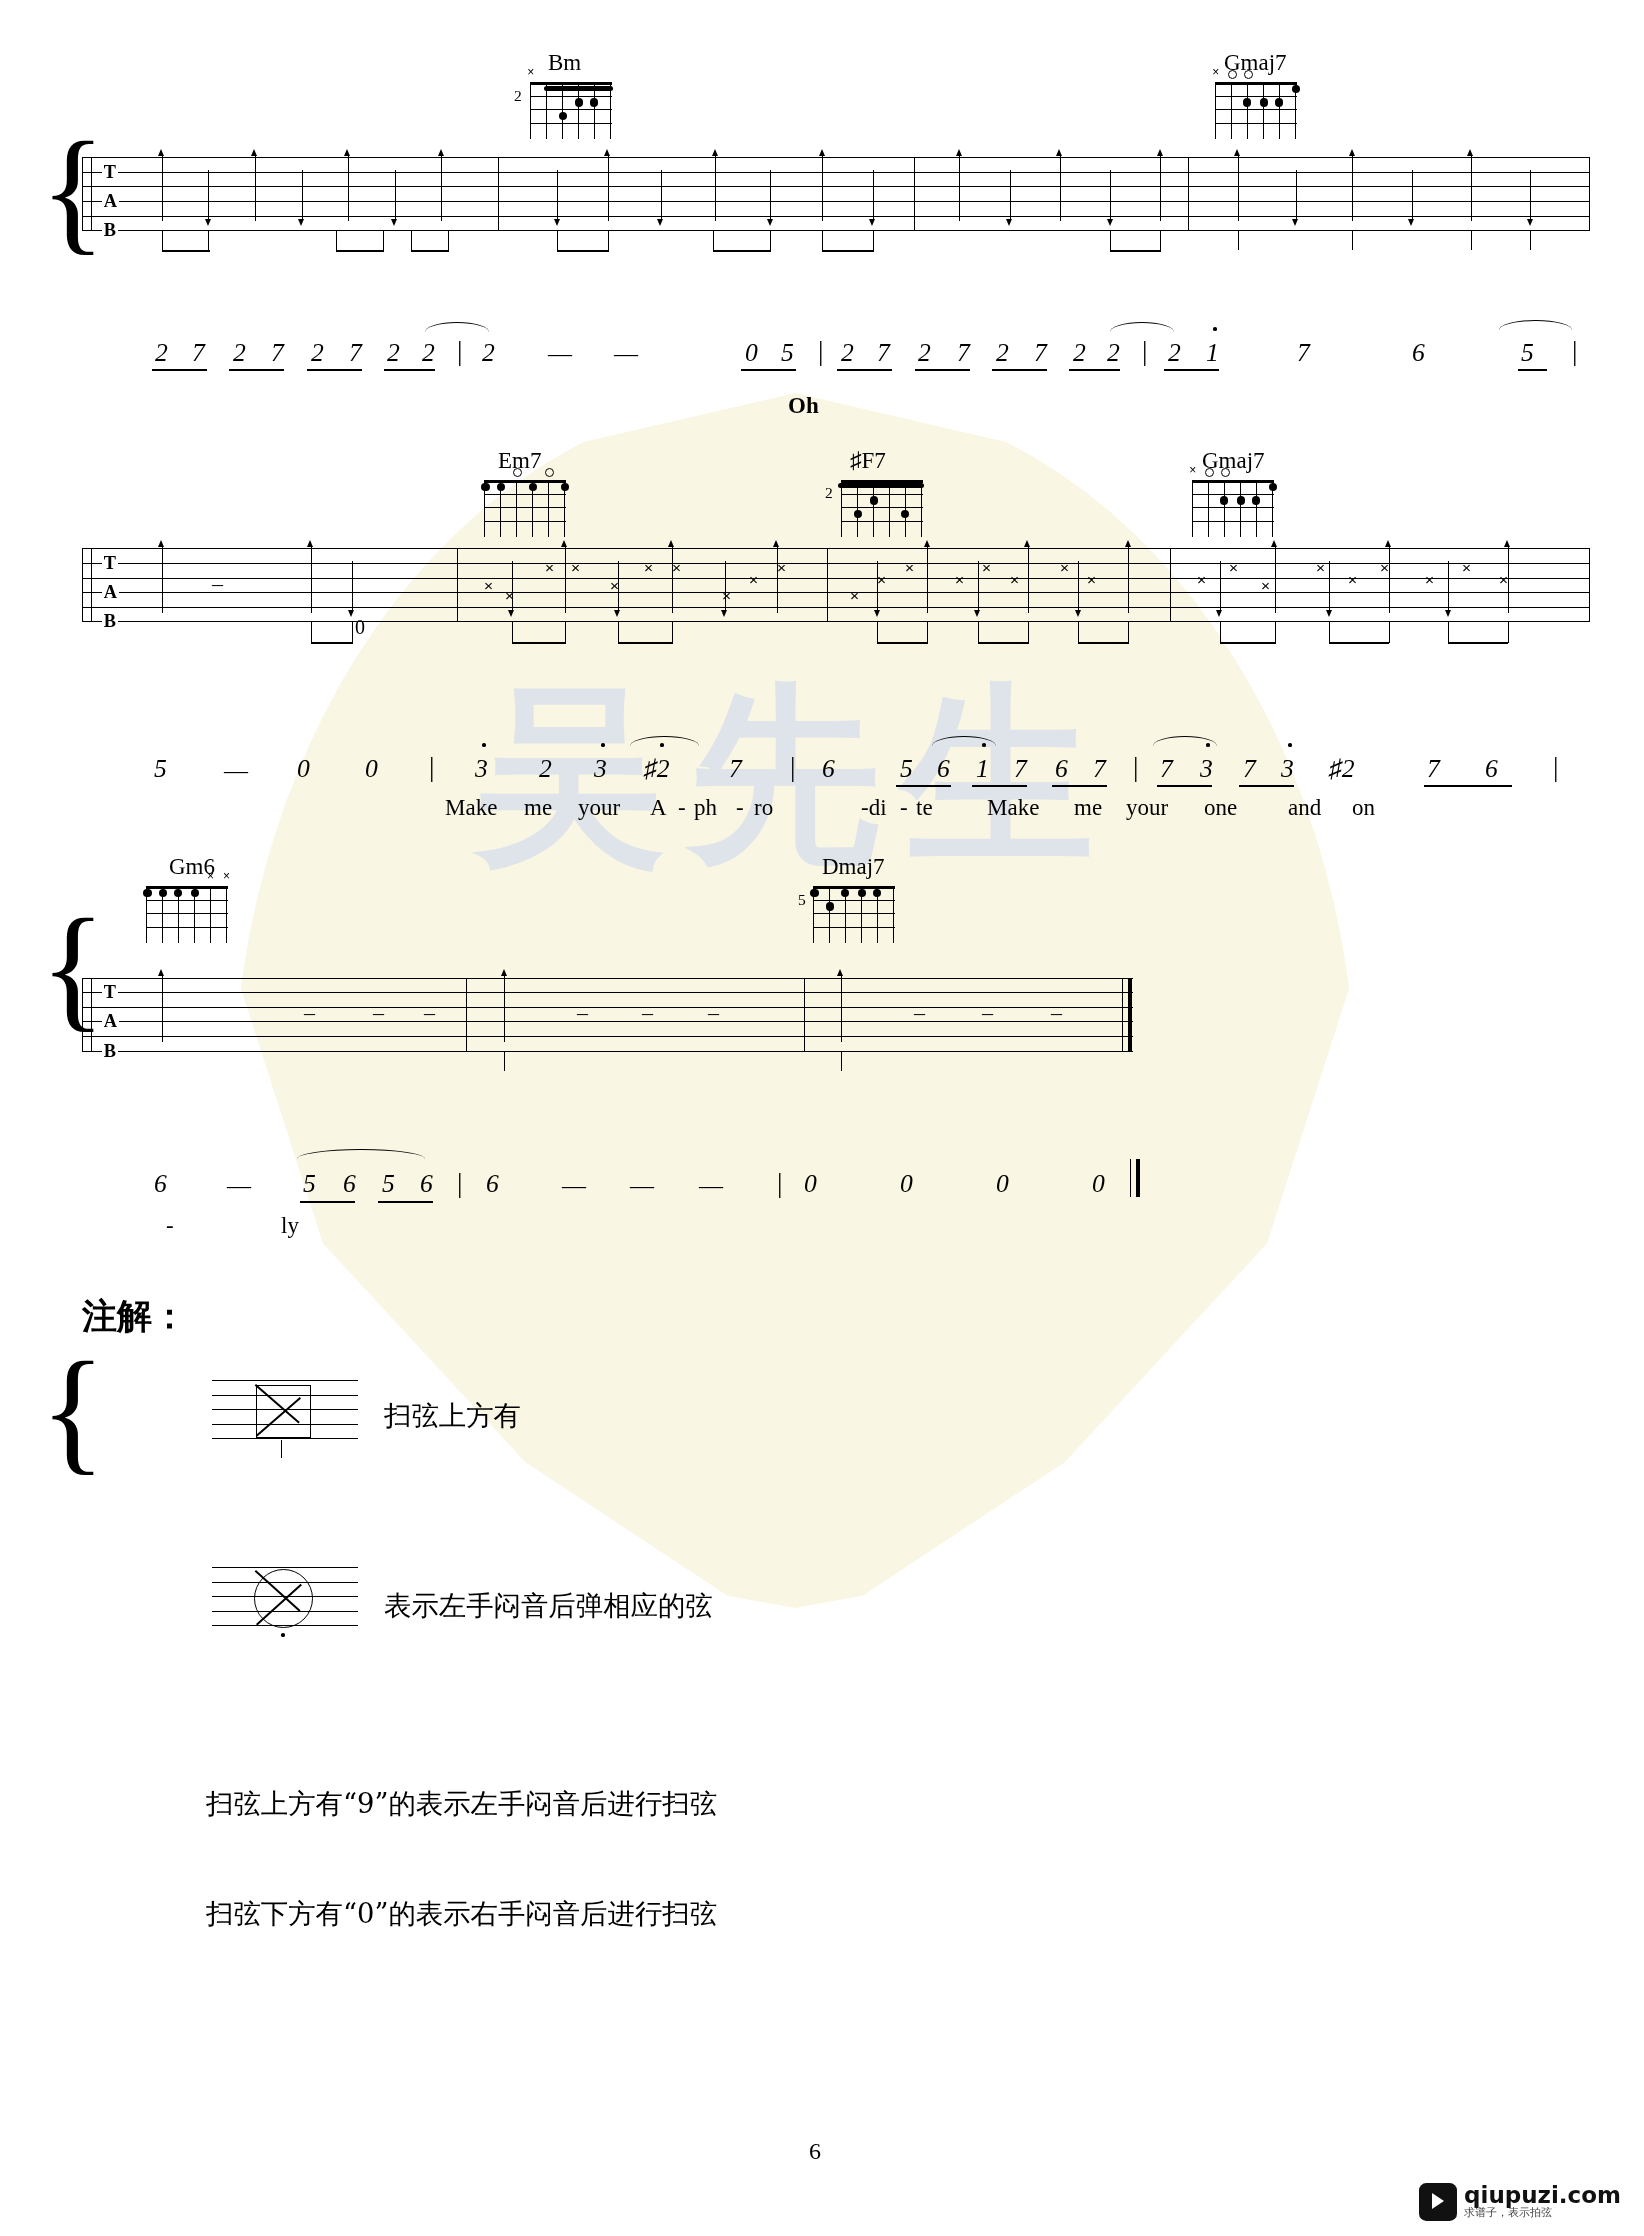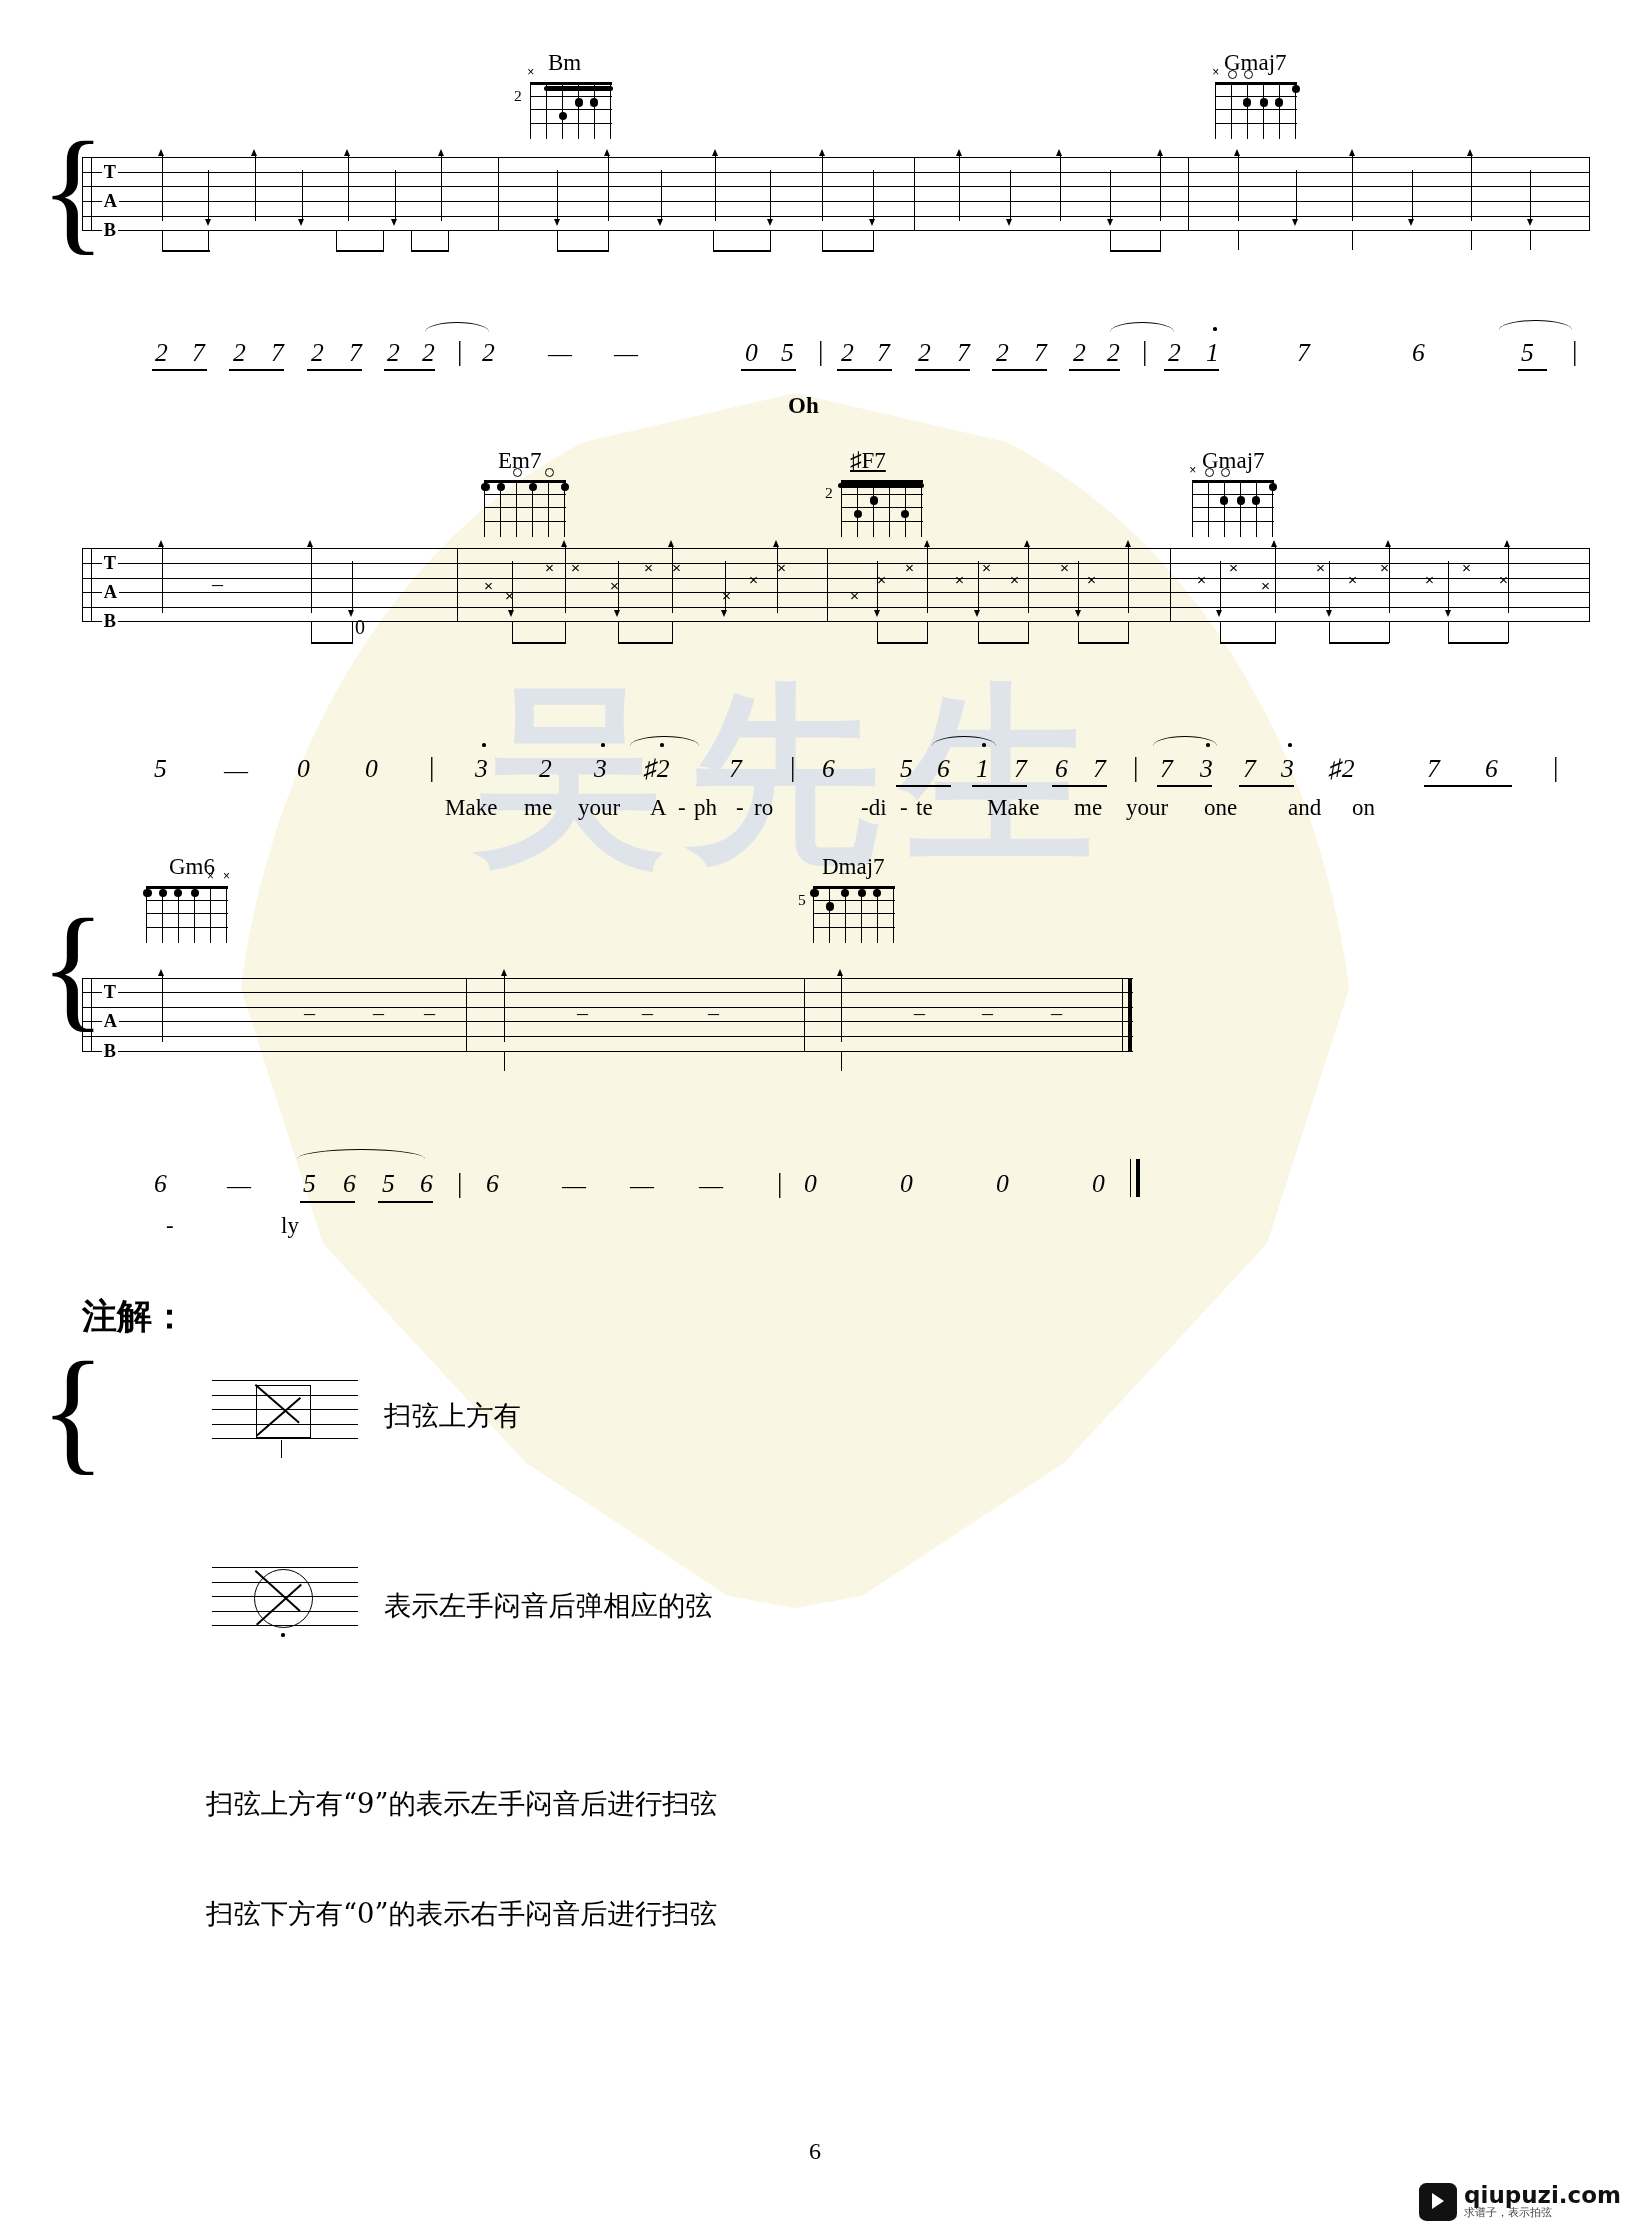--- a/index.html
+++ b/index.html
@@ -316,21 +316,21 @@
       <div class="gl" style="left:80px;top:0;width:1.1px;height:57px;"></div>
       <div class="gl" style="left:0;top:13.7px;width:82px;height:1.1px;"></div>
       <div class="gl" style="left:0;top:27.4px;width:82px;height:1.1px;"></div>
       <div class="gl" style="left:0;top:41px;width:82px;height:1.1px;"></div>
       <div class="bar" style="left:-2.7px;top:2.7px;width:86px;"></div>
       <div class="dot" style="left:29px;top:16.4px;"></div>
       <div class="dot" style="left:12.8px;top:30px;"></div>
       <div class="dot" style="left:60px;top:30px;"></div>
     </div>
     <div class="fretlbl" style="left:825px;top:91px;">2</div>
-    <div class="chordname" style="left:850px;top:55px;text-decoration:underline;">♯F7</div>
+    <div class="chordname" style="left:850px;top:55px;">♯F7</div>
 
     <div class="cd" style="left:1192px;top:87px;width:82px;height:57px;">
       <div class="nut" style="width:82px;"></div>
       <div class="gl" style="left:0;top:0;width:1.1px;height:57px;"></div>
       <div class="gl" style="left:16px;top:0;width:1.1px;height:57px;"></div>
       <div class="gl" style="left:32px;top:0;width:1.1px;height:57px;"></div>
       <div class="gl" style="left:48px;top:0;width:1.1px;height:57px;"></div>
       <div class="gl" style="left:64px;top:0;width:1.1px;height:57px;"></div>
       <div class="gl" style="left:80px;top:0;width:1.1px;height:57px;"></div>
       <div class="gl" style="left:0;top:13.7px;width:82px;height:1.1px;"></div>

